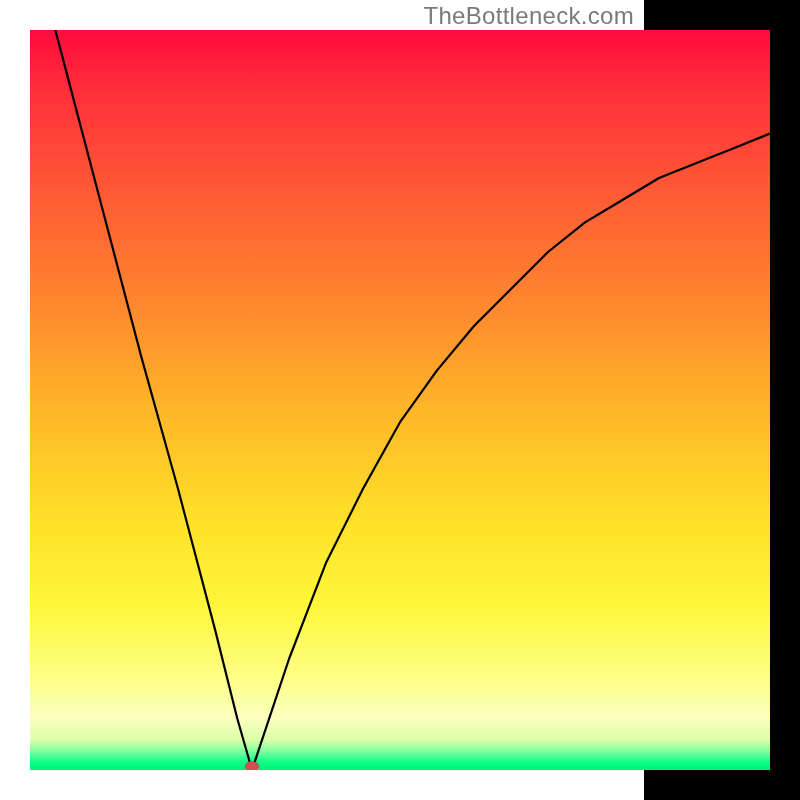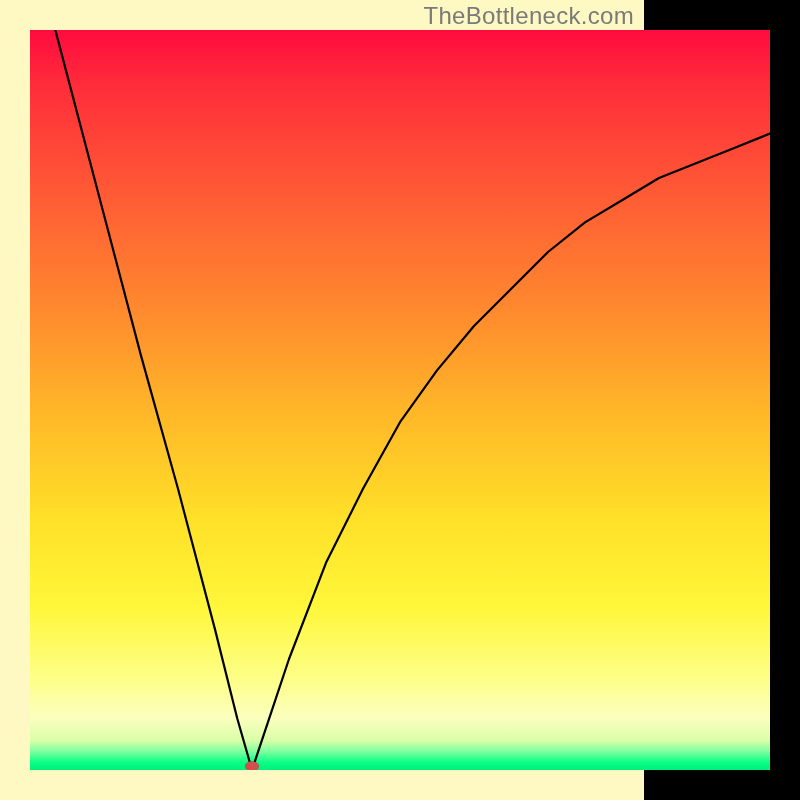--- a/index.html
+++ b/index.html
@@ -8,21 +8,21 @@
     width: 800px;
     height: 800px;
     background: #000;
     font-family: Arial, Helvetica, sans-serif;
     overflow: hidden;
   }
   .outer {
     position: relative;
     width: 644px;
     height: 800px;
-    background: #fef9c3;
+    background: #ffffff;
   }
   .watermark {
     position: absolute;
     top: 2px;
     right: 10px;
     color: #7a7a7a;
     font-size: 24px;
     font-weight: 500;
     letter-spacing: 0.3px;
     z-index: 10;

